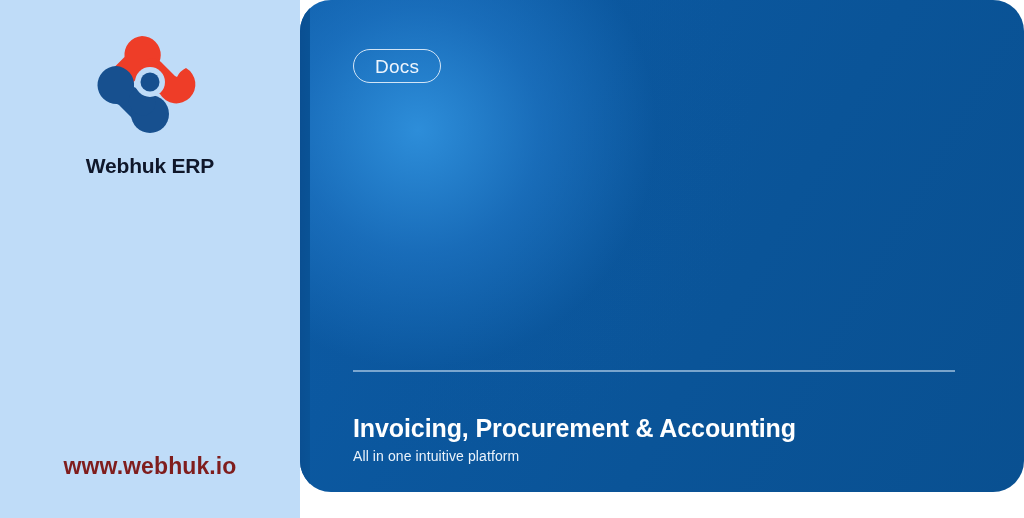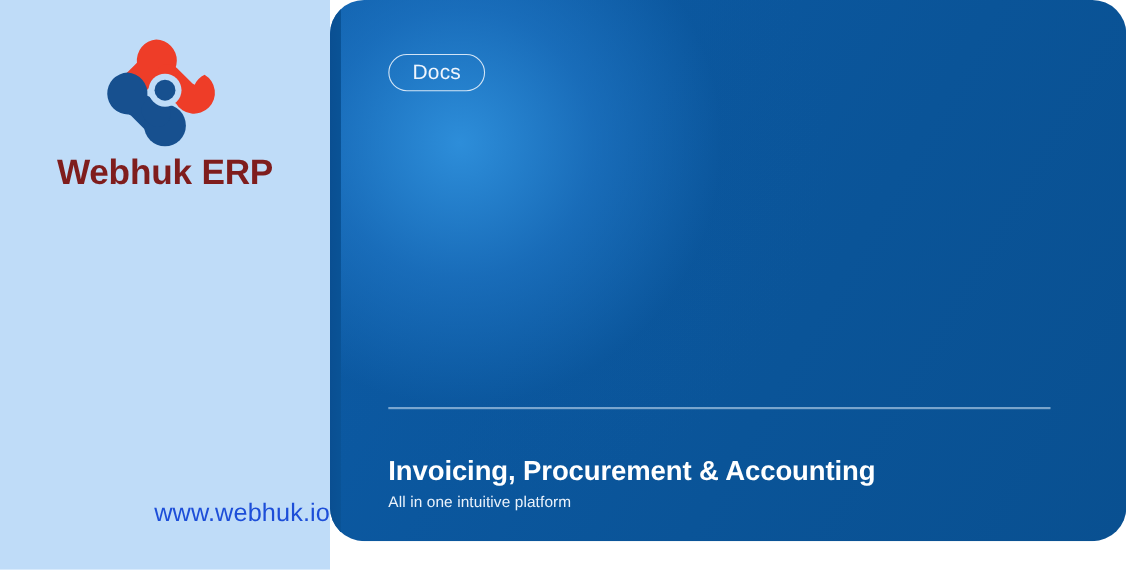--- a/index.html
+++ b/index.html
@@ -34,38 +34,38 @@
 
   .logo-wrap {
     margin-top: 26px;
     width: 120px;
     height: 112px;
     position: relative;
   }
   .logo-wrap svg { display: block; width: 120px; height: 112px; }
 
   .brand-name {
-    margin-top: 0;
-    font-size: 32px;
+    margin-top: 16px;
+    font-size: 21px;
     font-weight: 700;
     letter-spacing: -0.2px;
-    color: #7f1d1d;
+    color: #0f172a;
     white-space: nowrap;
   }
 
   .brand-url {
     position: absolute;
     left: 0;
     right: 0;
     bottom: 38px;
-    text-align: right;
+    text-align: center;
     font-size: 23px;
-    font-weight: 400;
+    font-weight: 700;
     letter-spacing: 0.1px;
-    color: #1d4ed8;
+    color: #7f1d1d;
   }
 
   
   .hero-panel {
     position: relative;
     flex: 1 1 auto;
     height: 492px;
     background:
       radial-gradient(circle 330px at 115px 128px,
         rgba(41,136,214,0.95) 0%,

